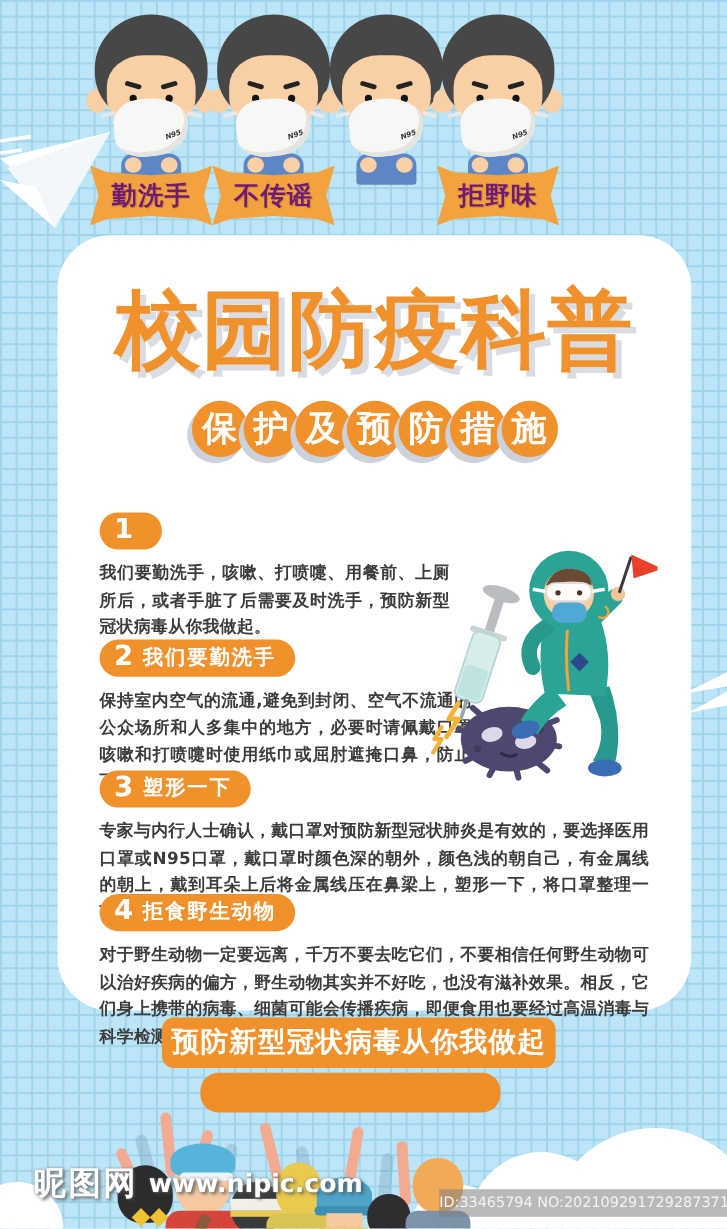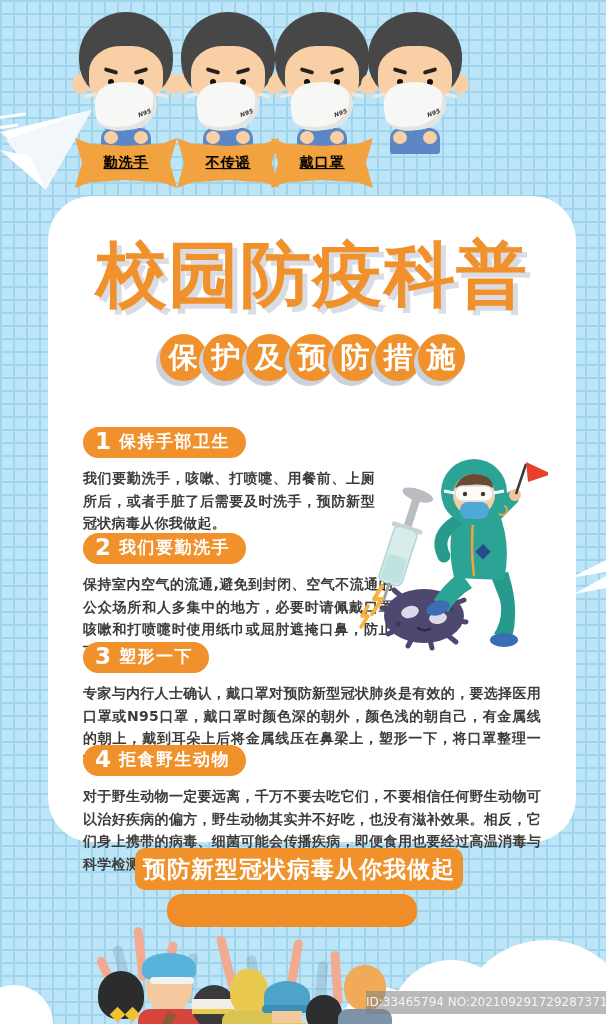--- a/index.html
+++ b/index.html
@@ -29,21 +29,21 @@
   .boy .mask { position:absolute; left:21px; top:70px; width:62px; height:48px; background:#f7f7f5;
     border-radius:40% 60% 52% 48% / 46% 52% 62% 40%; transform:rotate(-6deg);
     box-shadow:inset -3px -4px 0 #e4e4e0; }
   .boy .mask .n95 { position:absolute; right:7px; bottom:12px; font-size:6px; font-weight:bold; color:#333; transform:rotate(-14deg); font-style:italic; }
   .boy .shirt { position:absolute; left:27px; top:116px; width:50px; height:26px; background:#5c86c5; border-radius:10px 10px 3px 3px; }
   .boy .hand { position:absolute; top:119px; width:14px; height:13px; background:#f9d0a5; border-radius:50%; z-index:3; }
   .boy .hand.l { left:30px; } .boy .hand.r { left:60px; }
   .boy .banner { position:absolute; left:1px; top:126px; width:102px; height:50px; background:#f2a33f; z-index:2;
     clip-path:polygon(0 0,14% 11%,50% 16%,86% 11%,100% 0,93% 50%,100% 100%,86% 89%,50% 84%,14% 89%,0 100%,7% 50%);
     display:flex; align-items:center; justify-content:center; }
-  .boy .banner span { color:#000000; font-size:14px; font-weight:800; letter-spacing:1px; text-shadow:1px 1px 0 rgba(120,70,0,.25);text-decoration:underline; }
+  .boy .banner span { color:#701a75; font-size:21px; font-weight:800; letter-spacing:1px; text-shadow:1px 1px 0 rgba(120,70,0,.25); }
   
   .card { position:absolute; left:48px; top:196px; width:528px; height:646px; background:#fff; border-radius:44px; }
   .main-title { position:absolute; left:0; top:32px; width:100%; text-align:center;
     font-size:71px; font-weight:800; color:#f0912c; letter-spacing:1px; text-shadow:5px 5px 0 #d9dde3; white-space:nowrap; }
   .subtitle { position:absolute; left:0; top:138px; width:100%; display:flex; justify-content:center; }
   .subtitle .ball { width:47px; height:47px; margin:0 -2px; background:#f0912c; border-radius:50%;
     color:#fff; font-size:29px; font-weight:800; line-height:47px; text-align:center;
     box-shadow:-4px 5px 0 #ccd2db; position:relative; }
   .section { position:absolute; left:35px; }
   .sec-head { display:inline-flex; align-items:center; background:#f0912c; border-radius:17px; padding:3px 16px 5px 12px; }
@@ -139,62 +139,61 @@
     <div class="brow l"></div>
       <div class="brow r"></div>
     <div class="eye l"></div>
       <div class="eye r"></div>
     <div class="strap l"></div>
       <div class="strap r"></div>
     <div class="shirt"></div>
     <div class="mask">
         <span class="n95">N95</span>
       </div>
-    <div class="banner">
-        <span>戴口罩</span>
-      </div>
     <div class="hand l"></div>
       <div class="hand r"></div>
   </div>
   <div class="boy" style="left:363px">
     <div class="ear l"></div>
       <div class="ear r"></div>
     <div class="hair"></div>
     <div class="face"></div>
     <div class="brow l"></div>
       <div class="brow r"></div>
     <div class="eye l"></div>
       <div class="eye r"></div>
     <div class="strap l"></div>
       <div class="strap r"></div>
     <div class="shirt"></div>
     <div class="mask">
         <span class="n95">N95</span>
       </div>
+    <div class="banner">
+        <span>拒野味</span>
+      </div>
     <div class="hand l"></div>
       <div class="hand r"></div>
   </div>
 
   <div class="card">
     <div class="main-title">校园防疫科普</div>
 
     <div class="subtitle">
       <span class="ball">保</span>
       <span class="ball">护</span>
       <span class="ball">及</span>
       <span class="ball">预</span>
       <span class="ball">防</span>
       <span class="ball">措</span>
       <span class="ball">施</span>
     </div>
 
     <div class="section s1">
       <div class="sec-head">
         <span class="num">1</span>
-        <span class="ttl">保持手部卫生</span>
       </div>
       <div class="sec-body">我们要勤洗手，咳嗽、打喷嚏、用餐前、上厕所后，或者手脏了后需要及时洗手，预防新型冠状病毒从你我做起。</div>
     </div>
 
     <div class="section s2">
       <div class="sec-head">
         <span class="num">2</span>
         <span class="ttl">我们要勤洗手</span>
       </div>
       <div class="sec-body">保持室内空气的流通,避免到封闭、空气不流通的公众场所和人多集中的地方，必要时请佩戴口罩咳嗽和打喷嚏时使用纸巾或屈肘遮掩口鼻，防止飞沫传播。</div>
@@ -321,16 +320,18 @@
     <div style="left:272px;top:86px;width:30px;height:14px;background:#f5c9a0"></div>
     <div style="left:260px;top:98px;width:54px;height:26px;background:#e3c94f;border-radius:10px 10px 0 0"></div>
 
     <div style="left:306px;top:70px;width:36px;height:38px;background:#2e2e30;border-radius:48%"></div>
 
     <div style="left:344px;top:40px;width:42px;height:46px;background:#f0aa58;border-radius:48%"></div>
     <div style="left:338px;top:84px;width:54px;height:40px;background:#7c93a8;border-radius:10px 10px 0 0"></div>
   </div>
 
   <div class="wm-left">
+    <span class="wm-site">昵图网</span>
+    <span class="wm-url">www.nipic.com</span>
   </div>
   <div class="wm-id">ID:33465794 NO:20210929172928737125</div>
 
 </div>
 
 </body></html>

